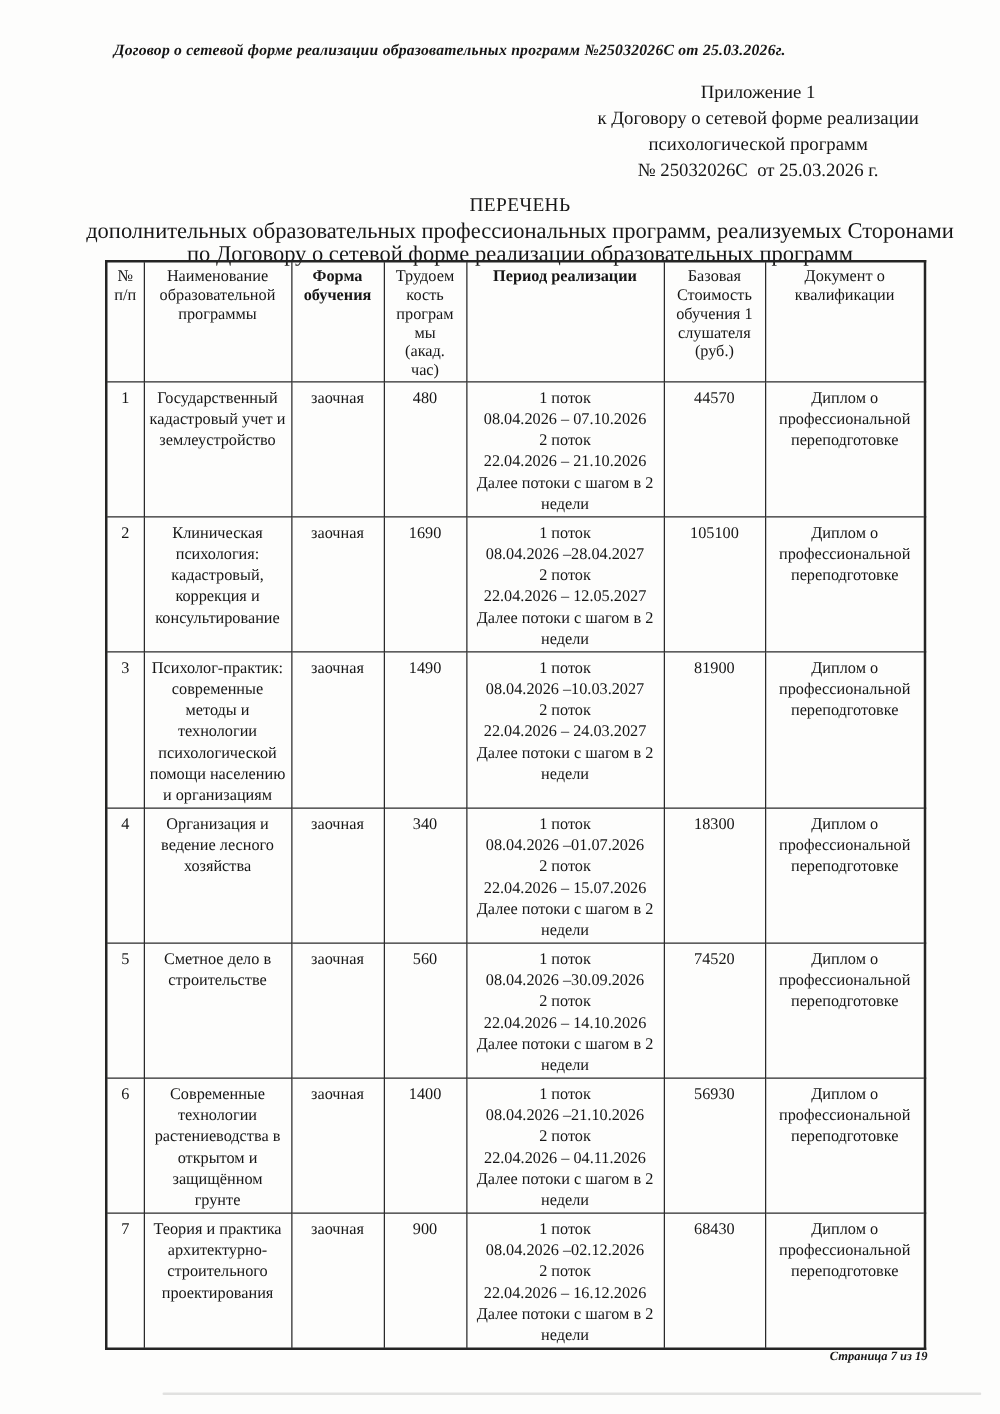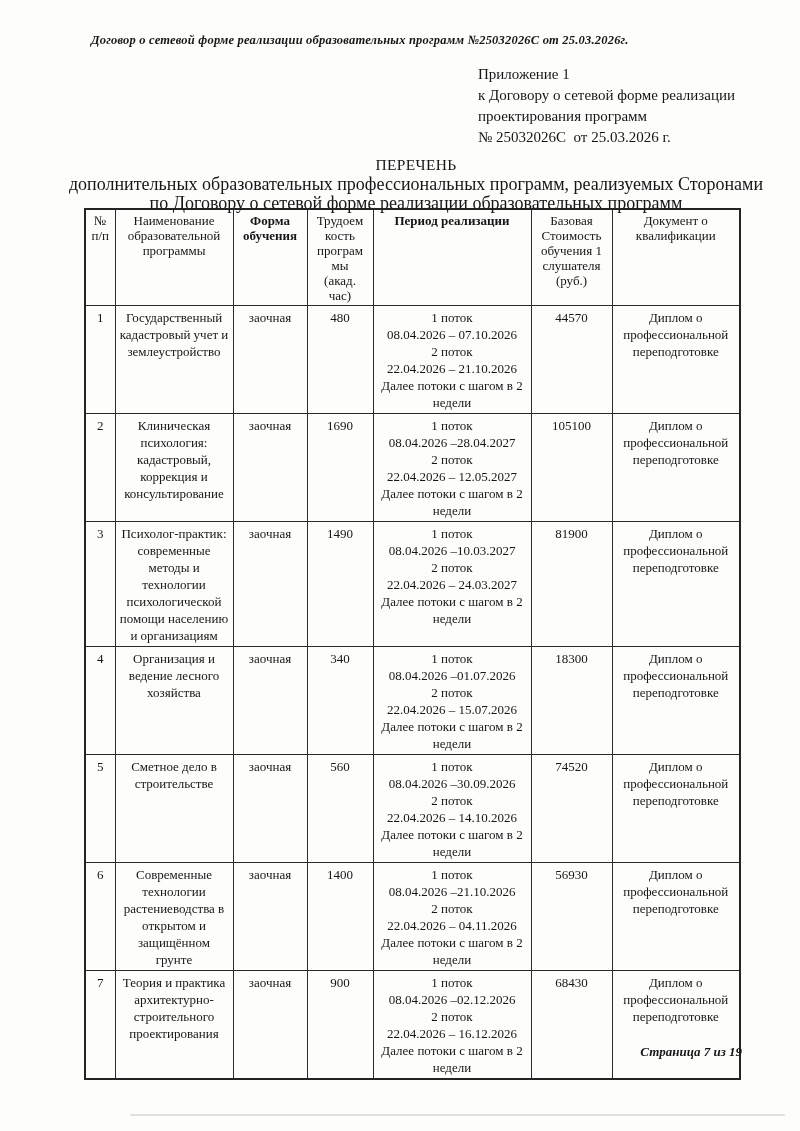--- a/index.html
+++ b/index.html
@@ -27,21 +27,21 @@
     font-style: italic;
     font-weight: 600;
     font-size: 12.5px;
     letter-spacing: 0.2px;
     white-space: nowrap;
   }
   .annex {
     position: absolute;
     top: 64px;
     right: 65px;
-    text-align: left;
+    text-align: center;
     font-size: 15px;
     line-height: 21px;
   }
   .annex div { white-space: pre; }
   .title-block {
     position: absolute;
     top: 155px;
     left: 16px;
     width: 100%;
     text-align: center;
@@ -82,25 +82,25 @@
   table.programs tbody tr:nth-child(1) { height: 103px; }
   table.programs tbody tr:nth-child(2) { height: 108px; }
   table.programs tbody tr:nth-child(3) { height: 120px; }
   table.programs tbody tr:nth-child(4) { height: 105px; }
   table.programs tbody tr:nth-child(5) { height: 105px; }
   table.programs tbody tr:nth-child(6) { height: 105px; }
   table.programs tbody tr:nth-child(7) { height: 103px; }
   td.price-offset { padding-top: 24px; margin-left: 44px; }
   .footer-page {
     position: absolute;
-    top: 1044px;
+    top: 1080px;
     right: 58px;
     font-style: italic;
     font-weight: bold;
-    font-size: 13px;
+    font-size: 10px;
   }
   .scan-line {
     position: absolute;
     top: 1114px;
     left: 130px;
     width: 655px;
     height: 2px;
     background: rgba(60,60,55,0.14);
     border-radius: 1px;
   }
@@ -108,21 +108,21 @@
 </head>
 <body>
 
 <div class="page">
 
   <div class="running-header">Договор о сетевой форме реализации образовательных программ №25032026С от 25.03.2026г.</div>
 
   <div class="annex">
     <div>Приложение 1</div>
     <div>к Договору о сетевой форме реализации</div>
-    <div>проектирования программ</div>
+    <div>психологической программ</div>
     <div>№ 25032026С  от 25.03.2026 г.</div>
   </div>
 
   <div class="title-block">
     <div class="doc-title">ПЕРЕЧЕНЬ</div>
     <div class="doc-subtitle">дополнительных образовательных профессиональных программ, реализуемых Сторонами</div>
     <div class="doc-subtitle">по Договору о сетевой форме реализации образовательных программ</div>
   </div>
 
   <table class="programs">

